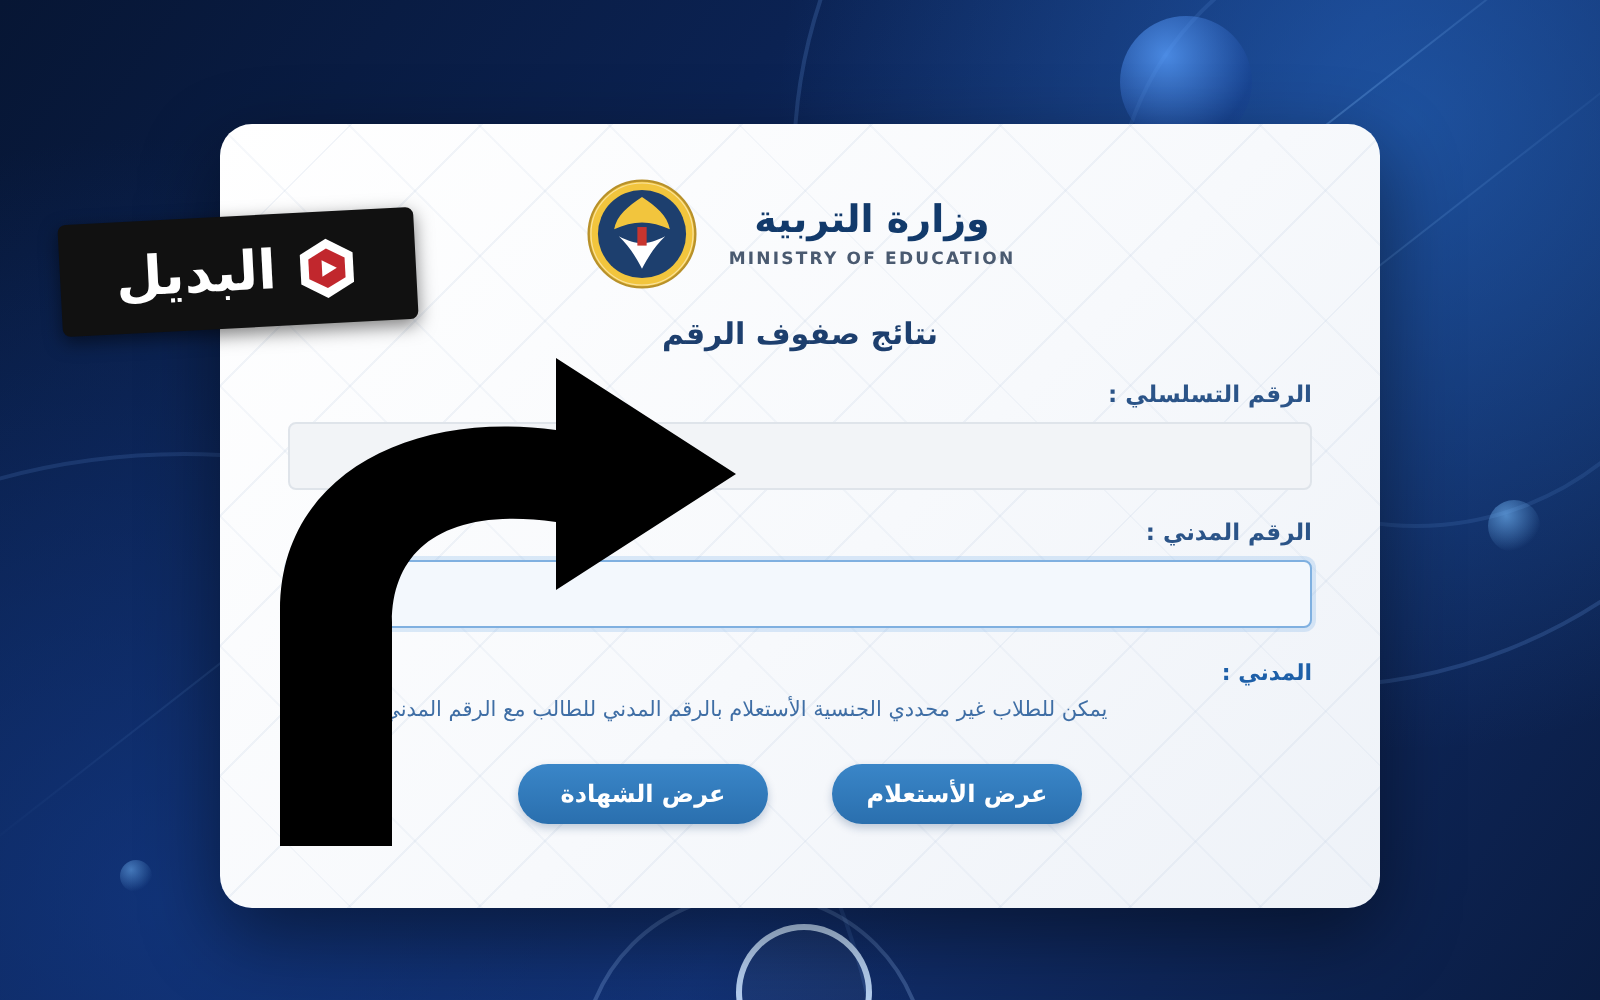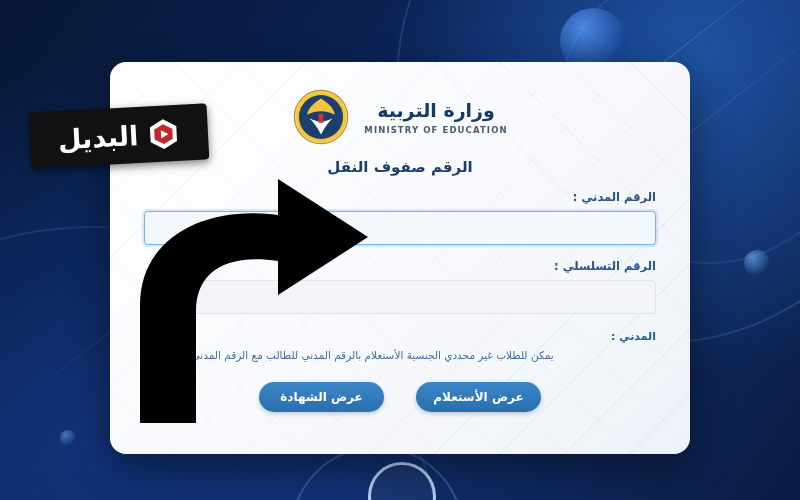--- a/index.html
+++ b/index.html
@@ -274,30 +274,30 @@
             <rect x="46" y="44" width="8" height="16" fill="#c8352f"></rect>
             <circle cx="50" cy="50" r="44" fill="none" stroke="#ffffff" stroke-width="1" opacity=".5"></circle>
           </svg>
         </span>
         <span class="ministry-text">
           <span class="ministry-ar">وزارة التربية</span>
           <span class="ministry-en" style="display:block;">MINISTRY OF EDUCATION</span>
         </span>
       </div>
 
-      <div class="page-title">الرقم صفوف النقل</div>
+      <div class="page-title">نتائج صفوف الرقم</div>
+
+      <div class="field-block">
+        <div class="field-label">الرقم التسلسلي :</div>
+        <input class="field-input idle" type="text" value="" style="">
+      </div>
 
       <div class="field-block">
         <div class="field-label">الرقم المدني :</div>
         <input class="field-input active" type="text" autofocus="" value="" style="">
-      </div>
-
-      <div class="field-block">
-        <div class="field-label">الرقم التسلسلي :</div>
-        <input class="field-input idle" type="text" value="" style="">
       </div>
 
       <div class="note-block">
         <div class="note-title">المدني :</div>
         <div class="note-text">يمكن للطلاب غير محددي الجنسية الأستعلام بالرقم المدني للطالب مع الرقم المدني لولي الأمر</div>
       </div>
 
       <div class="button-row">
         <button class="btn">عرض الشهادة</button>
         <button class="btn">عرض الأستعلام</button>

